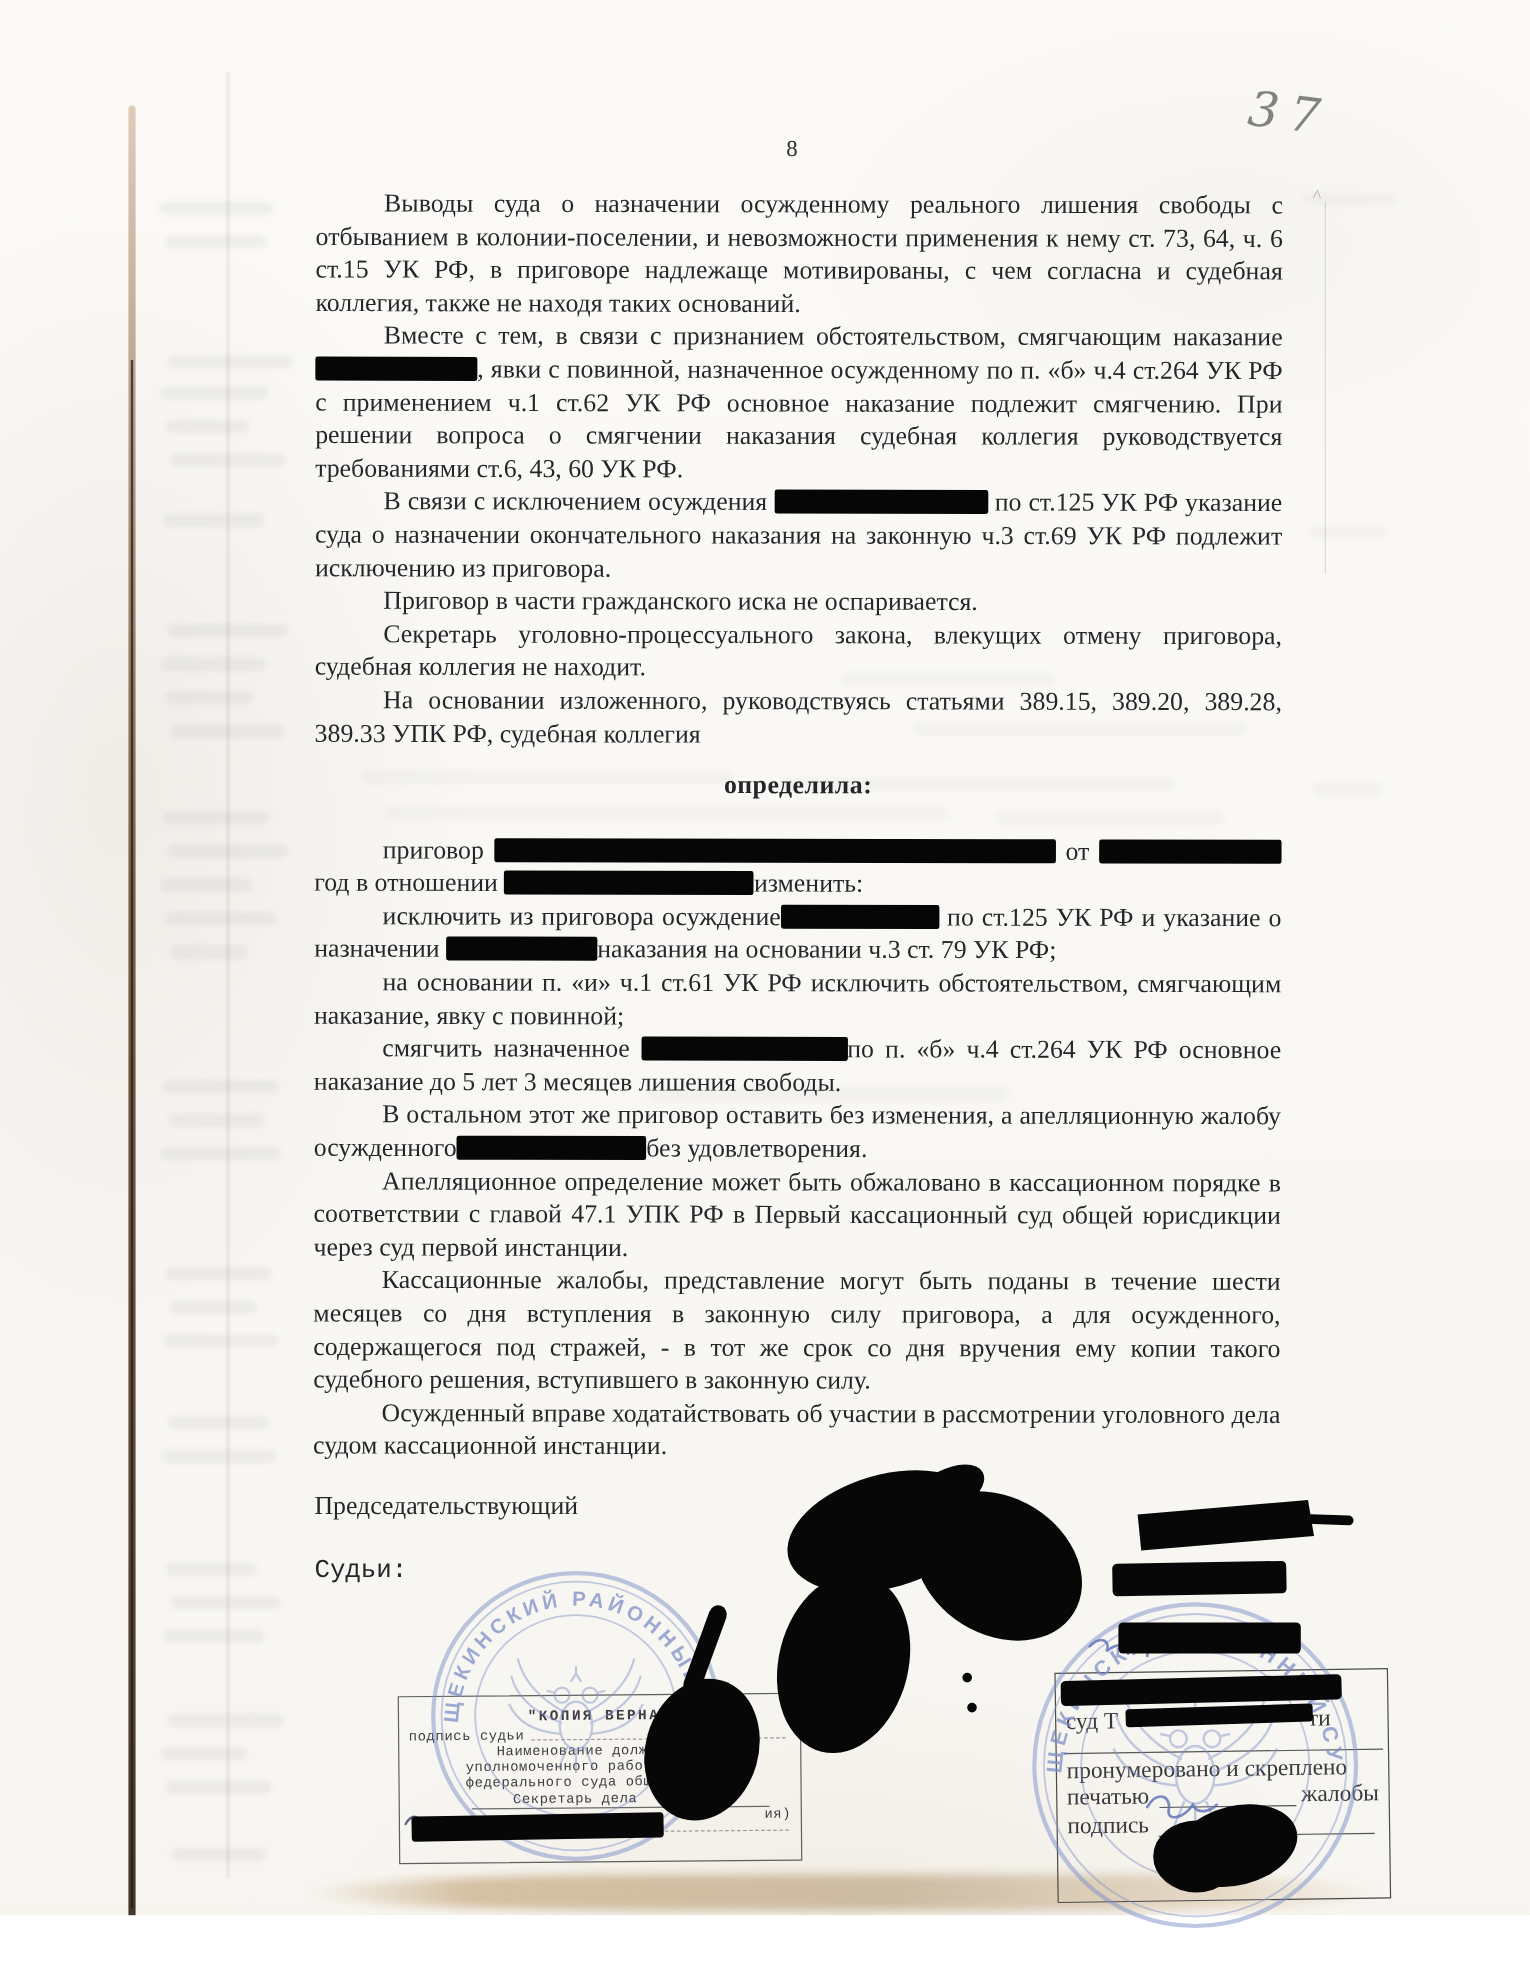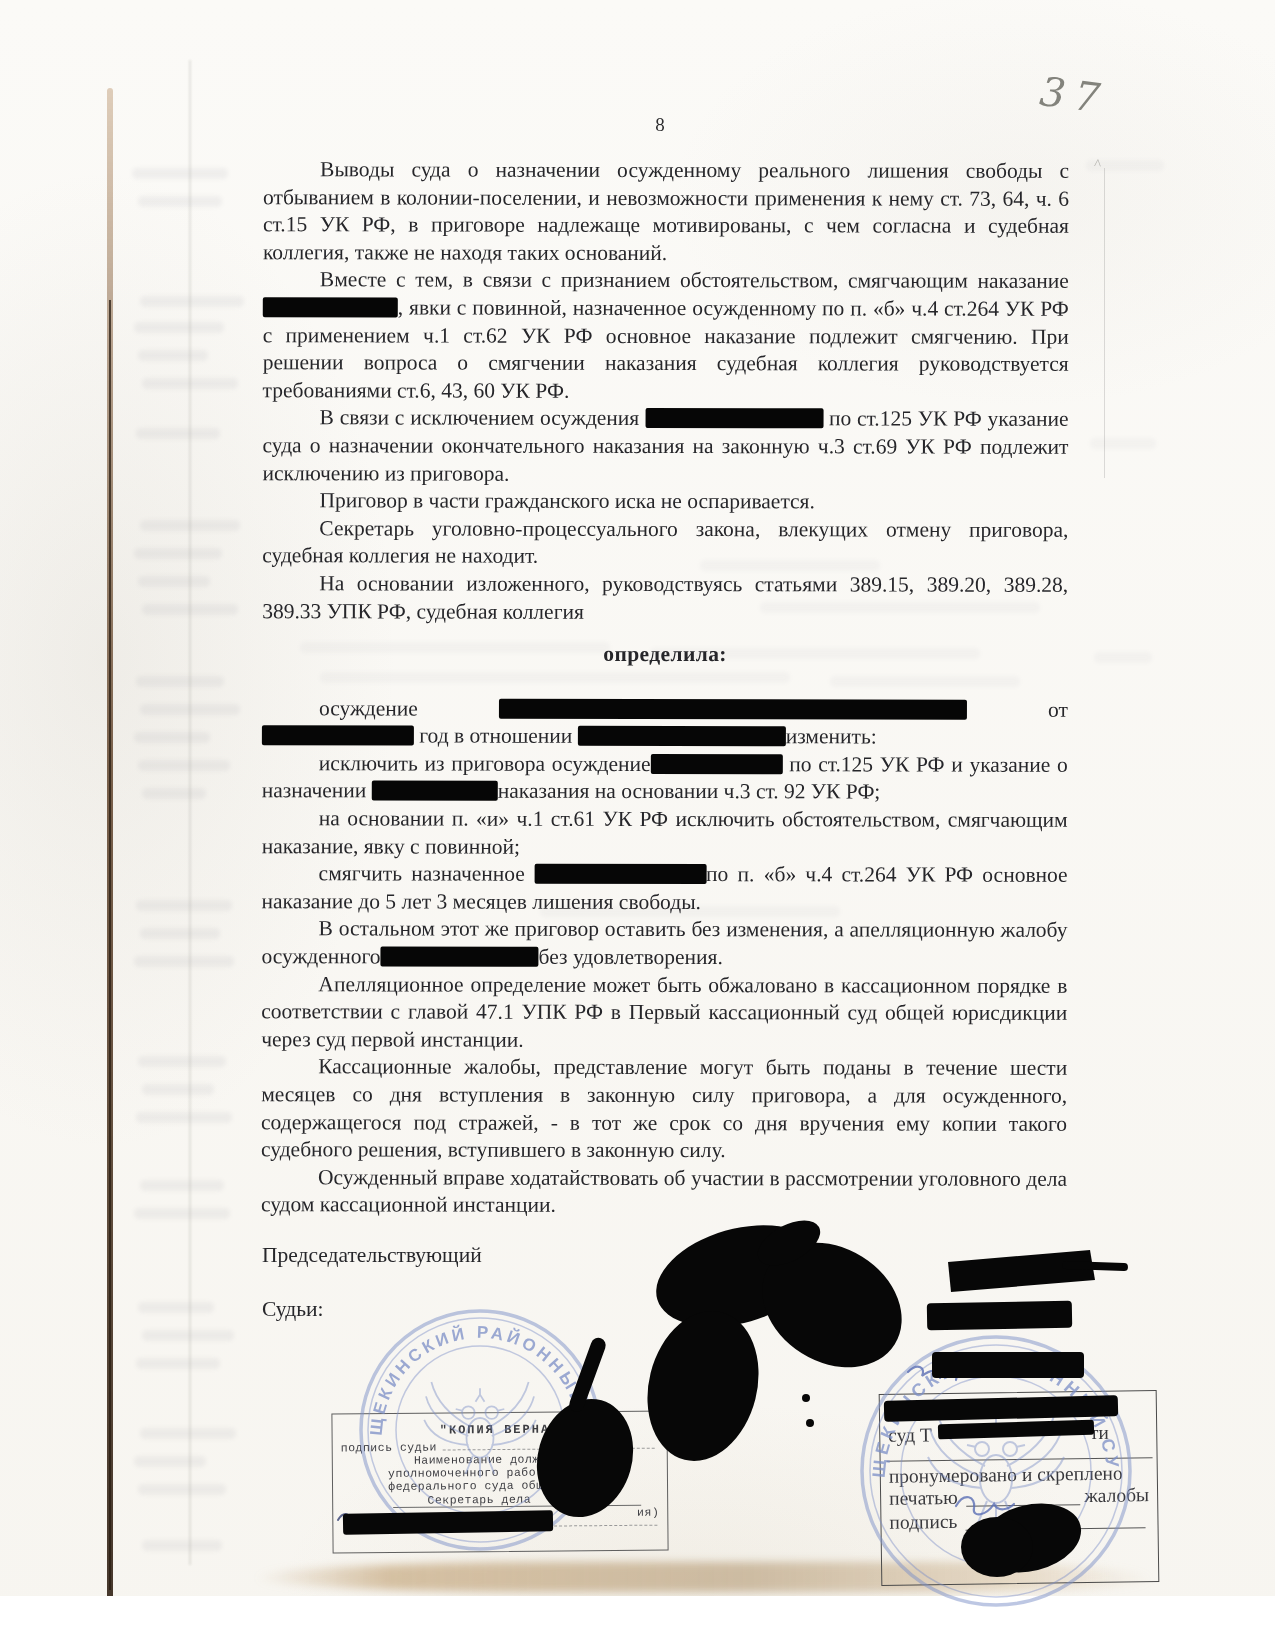--- a/index.html
+++ b/index.html
@@ -64,21 +64,21 @@
   .ruling-heading{
     margin:15px 0 27px 0 !important;text-indent:0 !important;
     text-align:center;font-weight:bold;letter-spacing:.4px;
   }
   .rdt{
     display:inline-block;height:20px;background:#060606;border-radius:2px;
     vertical-align:-3px;
   }
   .sig-label{position:absolute;left:262px;z-index:10;font-size:21.5px;}
   .sig-chair{top:1243px;}
-  .sig-judges{top:1297px;}
+  .sig-judges{top:1297px;font-family:Liberation Mono, monospace;}
   
   .copy-box{
     position:absolute;left:332px;top:1412px;width:334px;height:138px;z-index:15;
     border:1.5px solid #5f5f5f;transform:rotate(-.5deg);
     font-family:"Liberation Mono",monospace;font-size:11.5px;color:#3d3d42;
     letter-spacing:.5px;
   }
   .copy-box .row{display:flex;align-items:flex-end;padding:0 8px;}
   .copy-title{justify-content:center;font-weight:bold;margin-top:10px;letter-spacing:2px;font-size:12px;}
   .copy-sig-row{margin-top:3px;}
@@ -122,22 +122,22 @@
   <div class="doc">
     <p><span>Выводы суда о назначении осужденному реального лишения свободы с отбыванием в колонии-поселении, и невозможности применения к нему ст. 73, 64, ч. 6 ст.15 УК РФ, в приговоре надлежаще мотивированы, с чем согласна и судебная коллегия, также не находя таких оснований.</span></p>
     <p><span>Вместе с тем, в связи с признанием обстоятельством, смягчающим наказание</span> <span class="rdt" style="width:135px"></span><span>, явки с повинной, назначенное осужденному по п. «б» ч.4 ст.264 УК РФ с применением ч.1 ст.62 УК РФ основное наказание подлежит смягчению. При решении вопроса о смягчении наказания судебная коллегия руководствуется требованиями ст.6, 43, 60 УК РФ.</span></p>
     <p><span>В связи с исключением осуждения</span> <span class="rdt" style="width:178px"></span> <span>по ст.125 УК РФ указание суда о назначении окончательного наказания на законную ч.3 ст.69 УК РФ подлежит исключению из приговора.</span></p>
     <p><span>Приговор в части гражданского иска не оспаривается.</span></p>
     <p><span>Секретарь уголовно-процессуального закона, влекущих отмену приговора, судебная коллегия не находит.</span></p>
     <p><span>На основании изложенного, руководствуясь статьями 389.15, 389.20, 389.28, 389.33 УПК РФ, судебная коллегия</span></p>
 
     <p class="ruling-heading">определила:</p>
 
-    <p><span>осуждение</span> <span class="rdt" style="width:468px"></span> <span>от</span> <span class="rdt" style="width:152px"></span> <span>год в отношении</span> <span class="rdt" style="width:208px"></span><span>изменить:</span></p>
-    <p><span>исключить из приговора осуждение</span><span class="rdt" style="width:132px"></span> <span>по ст.125 УК РФ и указание о назначении</span> <span class="rdt" style="width:126px"></span><span>наказания на основании ч.3 ст. 92 УК РФ;</span></p>
+    <p><span>приговор</span> <span class="rdt" style="width:468px"></span> <span>от</span> <span class="rdt" style="width:152px"></span> <span>год в отношении</span> <span class="rdt" style="width:208px"></span><span>изменить:</span></p>
+    <p><span>исключить из приговора осуждение</span><span class="rdt" style="width:132px"></span> <span>по ст.125 УК РФ и указание о назначении</span> <span class="rdt" style="width:126px"></span><span>наказания на основании ч.3 ст. 79 УК РФ;</span></p>
     <p><span>на основании п. «и» ч.1 ст.61 УК РФ исключить обстоятельством, смягчающим наказание, явку с повинной;</span></p>
     <p><span>смягчить назначенное</span> <span class="rdt" style="width:172px"></span><span>по п. «б» ч.4 ст.264 УК РФ основное наказание до 5 лет 3 месяцев лишения свободы.</span></p>
     <p><span>В остальном этот же приговор оставить без изменения, а апелляционную жалобу осужденного</span><span class="rdt" style="width:158px"></span><span>без удовлетворения.</span></p>
     <p><span>Апелляционное определение может быть обжаловано в кассационном порядке в соответствии с главой 47.1 УПК РФ в Первый кассационный суд общей юрисдикции через суд первой инстанции.</span></p>
     <p><span>Кассационные жалобы, представление могут быть поданы в течение шести месяцев со дня вступления в законную силу приговора, а для осужденного, содержащегося под стражей, - в тот же срок со дня вручения ему копии такого судебного решения, вступившего в законную силу.</span></p>
     <p><span>Осужденный вправе ходатайствовать об участии в рассмотрении уголовного дела судом кассационной инстанции.</span></p>
   </div>
 
   <div class="sig-label sig-chair">Председательствующий</div>
   <div class="sig-label sig-judges">Судьи:</div>

